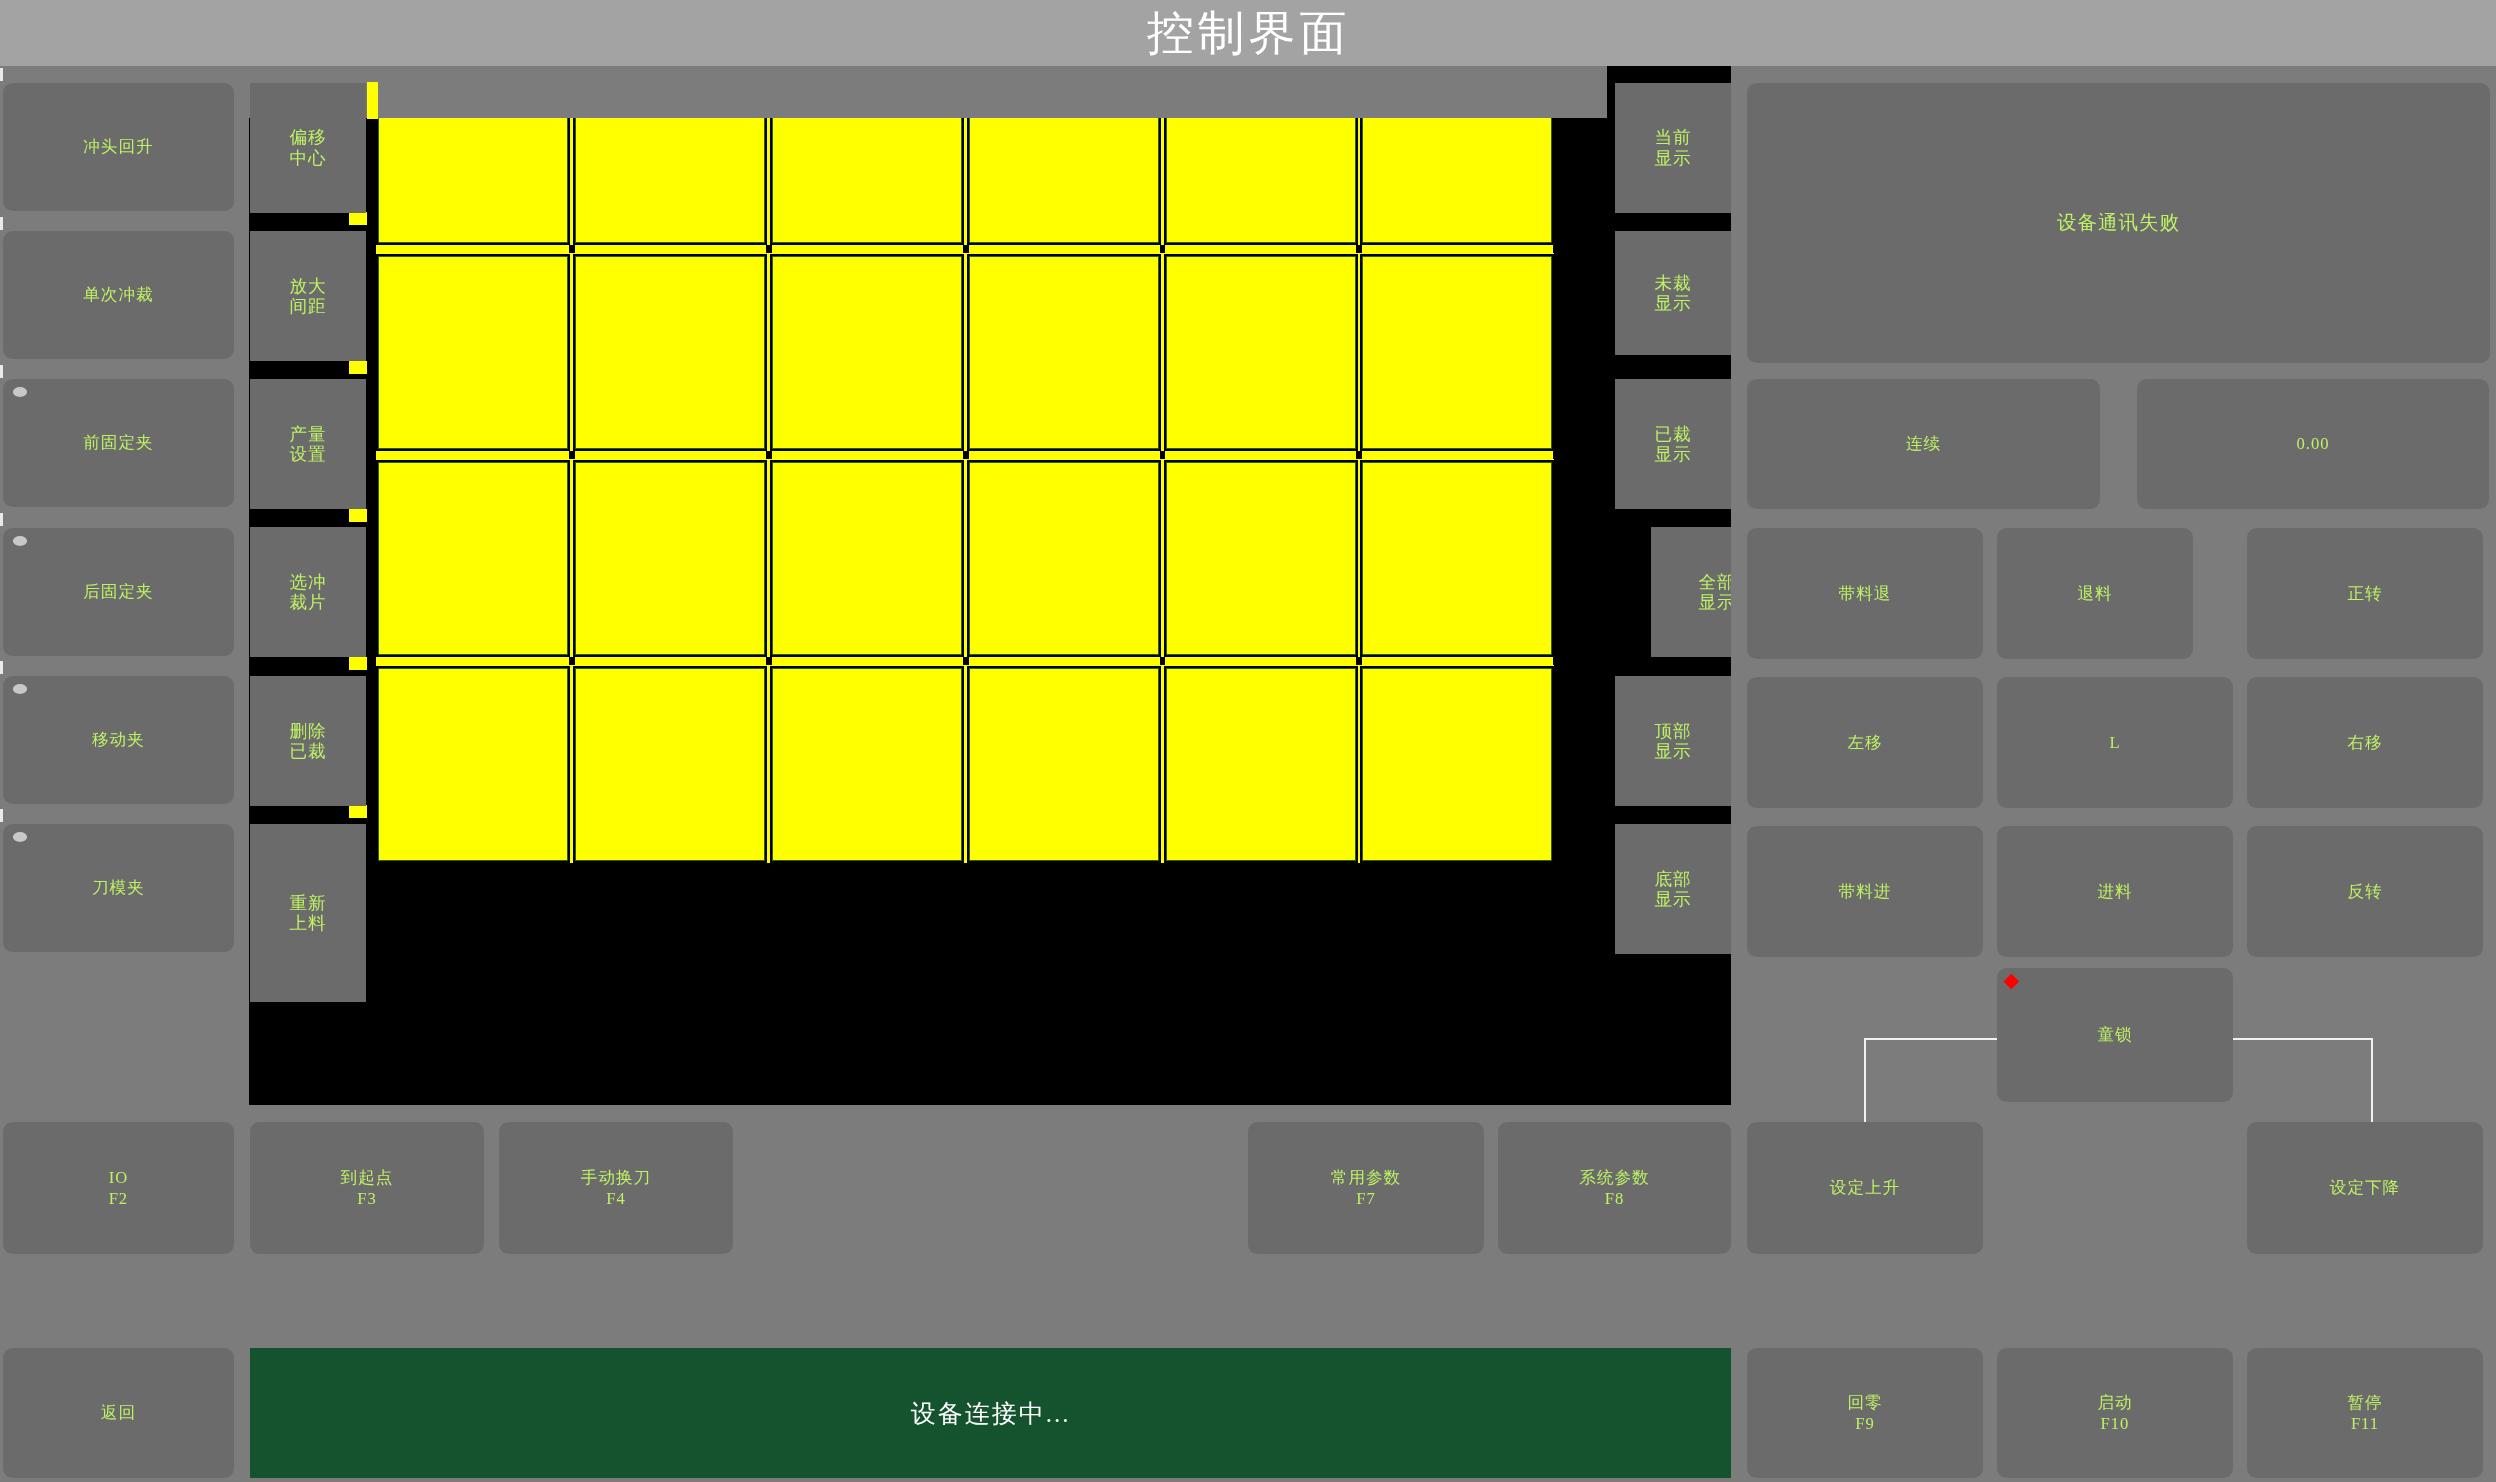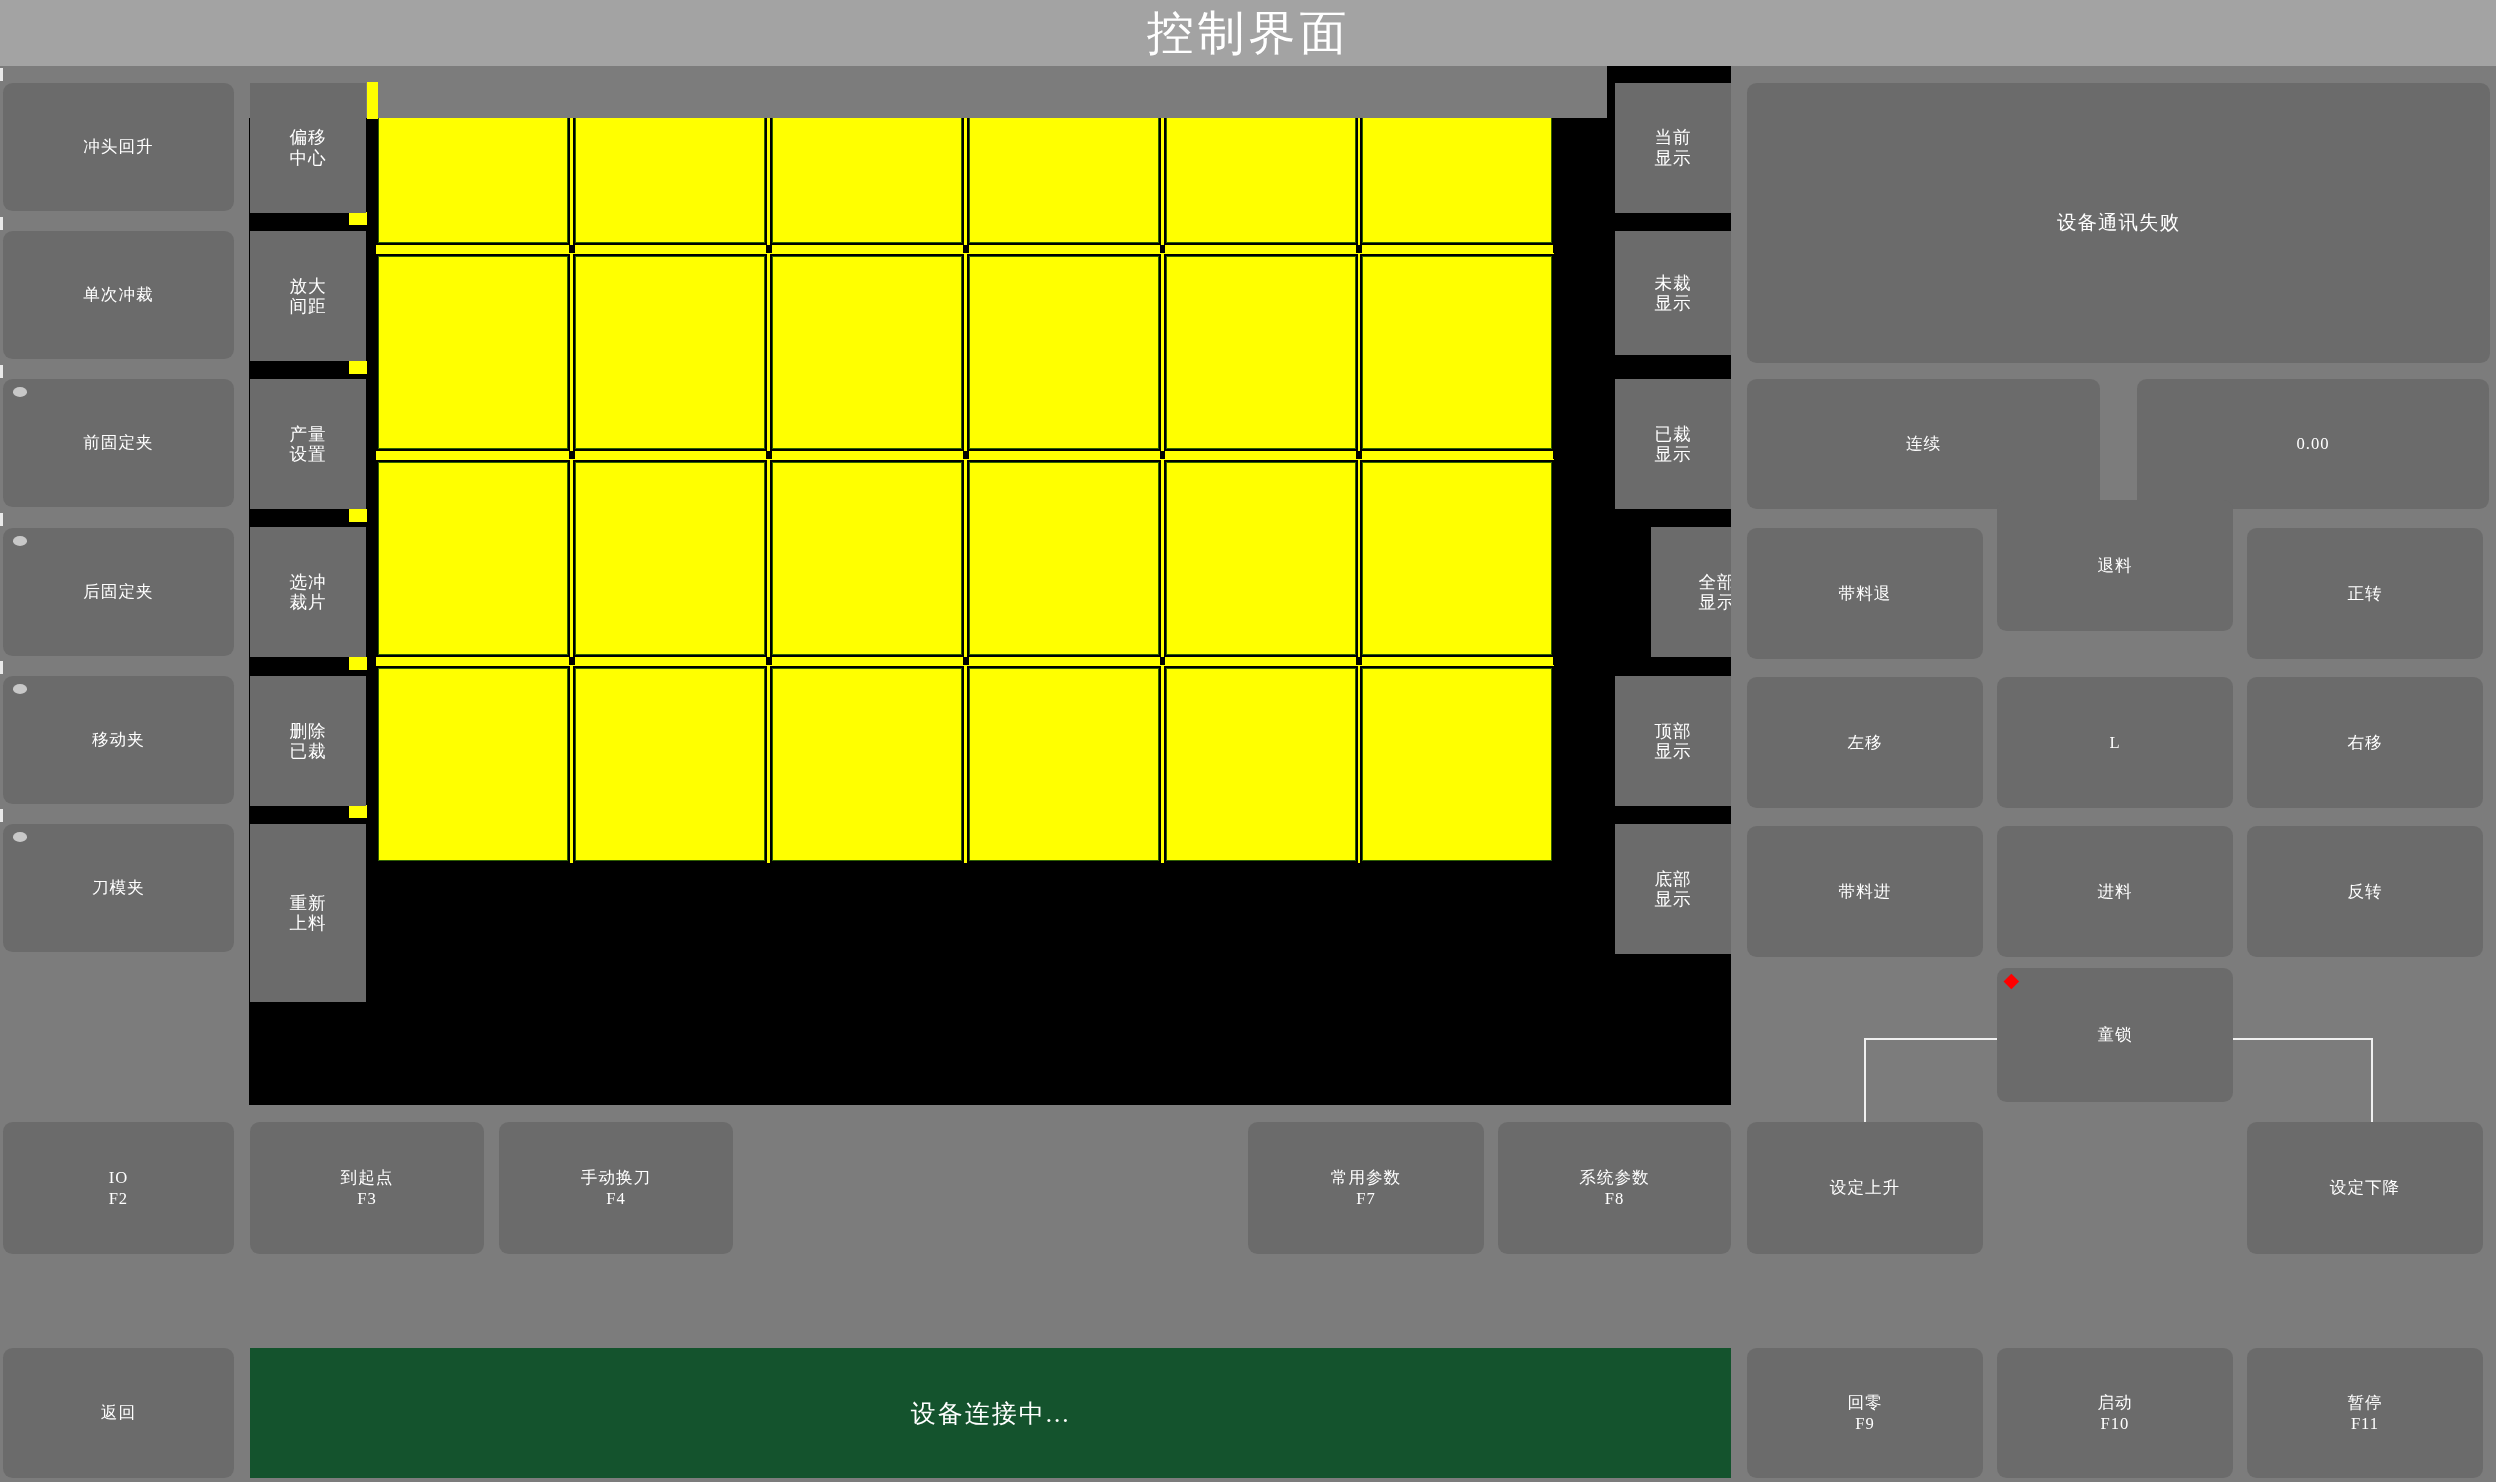--- a/index.html
+++ b/index.html
@@ -8,21 +8,21 @@
     background:#7c7c7c;
     font-family:"Liberation Serif","DejaVu Serif",serif;
     color:#ffffff;
   }
   .titlebar{
     position:absolute;left:0;top:0;width:2497px;height:66px;
     background:#a3a3a3;display:flex;align-items:center;justify-content:center;
   }
   .titlebar .t{font-size:47px;color:#ffffff;letter-spacing:3.9px;text-align:center;}
   .btn{
-    position:absolute;background:#6b6b6b;color:#ffffff;
+    position:absolute;background:#6b6b6b;color:#bef264;
     display:flex;flex-direction:column;align-items:center;justify-content:center;
     font-size:16.6px;letter-spacing:1px;text-align:center;line-height:21.5px;
     box-sizing:border-box;
   }
   .rounded{border-radius:9.8px;}
   .indicator{
     position:absolute;left:9.8px;top:7.8px;width:14.6px;height:9.8px;
     border-radius:50%;background:#c8c8c8;
   }
   .edge-mark{position:absolute;left:0;width:2.9px;height:12.7px;background:#e9e9e9;}
@@ -187,21 +187,21 @@
 <div class="btn rounded" style="left:1747px;top:379px;width:353px;height:130px">
     <span>连续</span>
   </div>
 <div class="btn rounded" style="left:2137px;top:379px;width:352px;height:130px">
     <span>0.00</span>
   </div>
 
 <div class="btn rounded" style="left:1747px;top:528px;width:236px;height:131px">
     <span>带料退</span>
   </div>
-<div class="btn rounded" style="left:1997px;top:500px;width:236px;height:131px">
+<div class="btn rounded" style="left:1997px;top:528px;width:196px;height:131px">
     <span>退料</span>
   </div>
 <div class="btn rounded" style="left:2247px;top:528px;width:236px;height:131px">
     <span>正转</span>
   </div>
 <div class="btn rounded" style="left:1747px;top:677px;width:236px;height:131px">
     <span>左移</span>
   </div>
 <div class="btn rounded" style="left:1997px;top:677px;width:236px;height:131px">
     <span>L</span>

